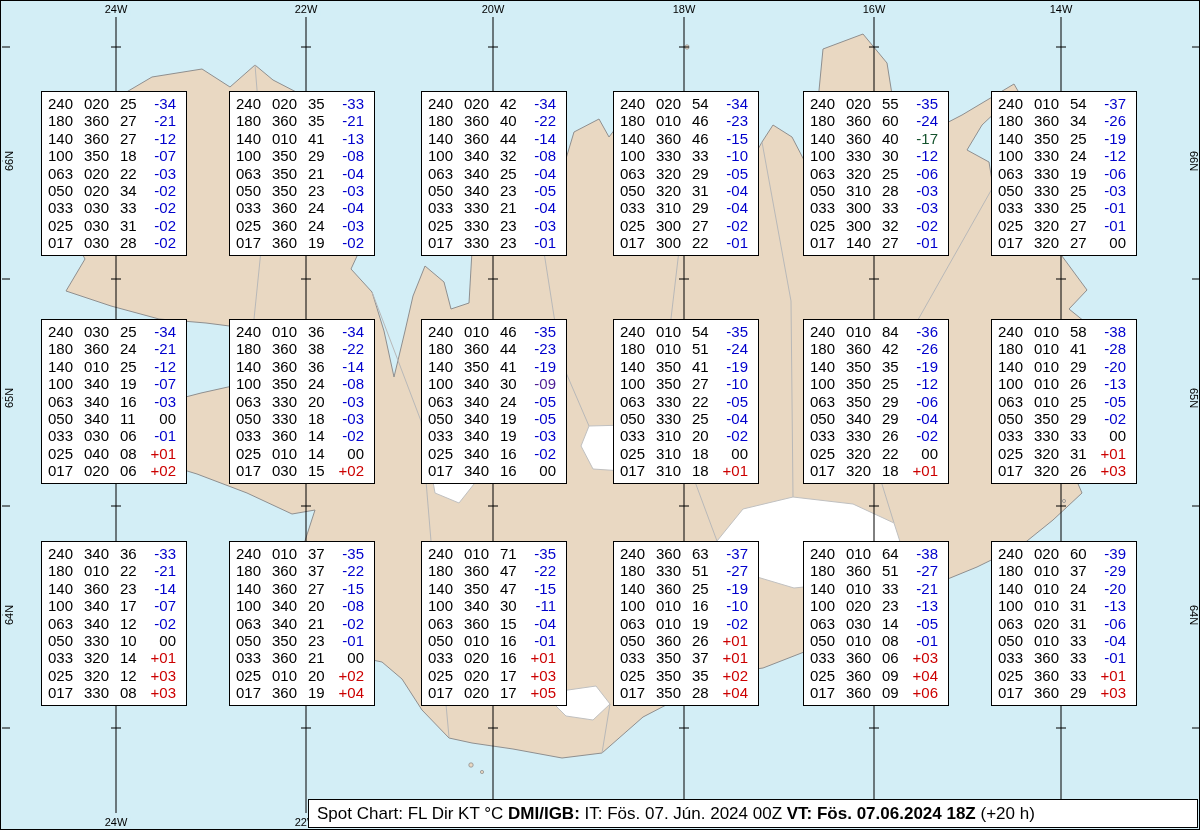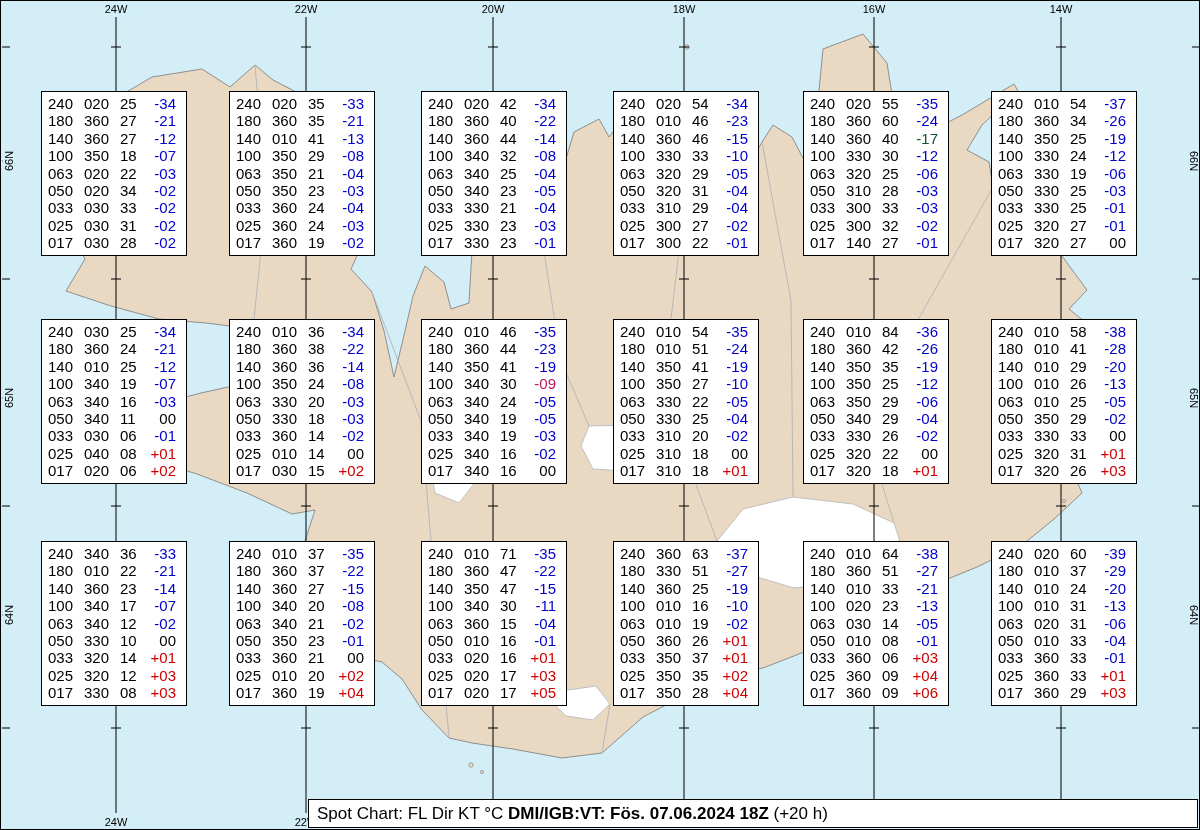--- a/index.html
+++ b/index.html
@@ -617,21 +617,21 @@
         <div class="spot-row">
           <span class="cell fl">140</span>
           <span class="cell dir">350</span>
           <span class="cell kt">41</span>
           <span class="cell temp" style="color: rgb(0, 0, 205);">-19</span>
         </div>
         <div class="spot-row">
           <span class="cell fl">100</span>
           <span class="cell dir">340</span>
           <span class="cell kt">30</span>
-          <span class="cell temp" style="color: #be185d;">-09</span>
+          <span class="cell temp" style="color: #4c1d95;">-09</span>
         </div>
         <div class="spot-row">
           <span class="cell fl">063</span>
           <span class="cell dir">340</span>
           <span class="cell kt">24</span>
           <span class="cell temp" style="color: rgb(0, 0, 205);">-05</span>
         </div>
         <div class="spot-row">
           <span class="cell fl">050</span>
           <span class="cell dir">340</span>
@@ -1176,14 +1176,14 @@
       <div class="geo-label lon" style="left: 1060px; top: 2px; background: rgb(211, 238, 246);">14W</div>
       <div class="geo-label lon" style="left: 1060px; top: 815px; background: rgb(211, 238, 246);">14W</div>
       <div class="geo-label lat left" style="left: 8px; top: 160px; background: rgb(211, 238, 246);">66N</div>
       <div class="geo-label lat right" style="left: 1192px; top: 160px; background: rgb(211, 238, 246);">66N</div>
       <div class="geo-label lat left" style="left: 8px; top: 397px; background: rgb(211, 238, 246);">65N</div>
       <div class="geo-label lat right" style="left: 1192px; top: 397px; background: rgb(211, 238, 246);">65N</div>
       <div class="geo-label lat left" style="left: 8px; top: 614px; background: rgb(211, 238, 246);">64N</div>
       <div class="geo-label lat right" style="left: 1192px; top: 614px; background: rgb(211, 238, 246);">64N</div>
     </div>
 
-  <div id="caption"><span>Spot Chart: FL Dir KT °C </span><span style="font-weight: bold;">DMI/IGB:</span><span style="font-weight: bold;">VT: Fös. 07.06.2024 18Z</span><span> (+20 h)</span></div>
+  <div id="caption"><span>Spot Chart: FL Dir KT °C </span><span style="font-weight: bold;">DMI/IGB:</span><span> IT: Fös. 07. Jún. 2024 00Z </span><span style="font-weight: bold;">VT: Fös. 07.06.2024 18Z</span><span> (+20 h)</span></div>
 </div>
 
 </body></html>

